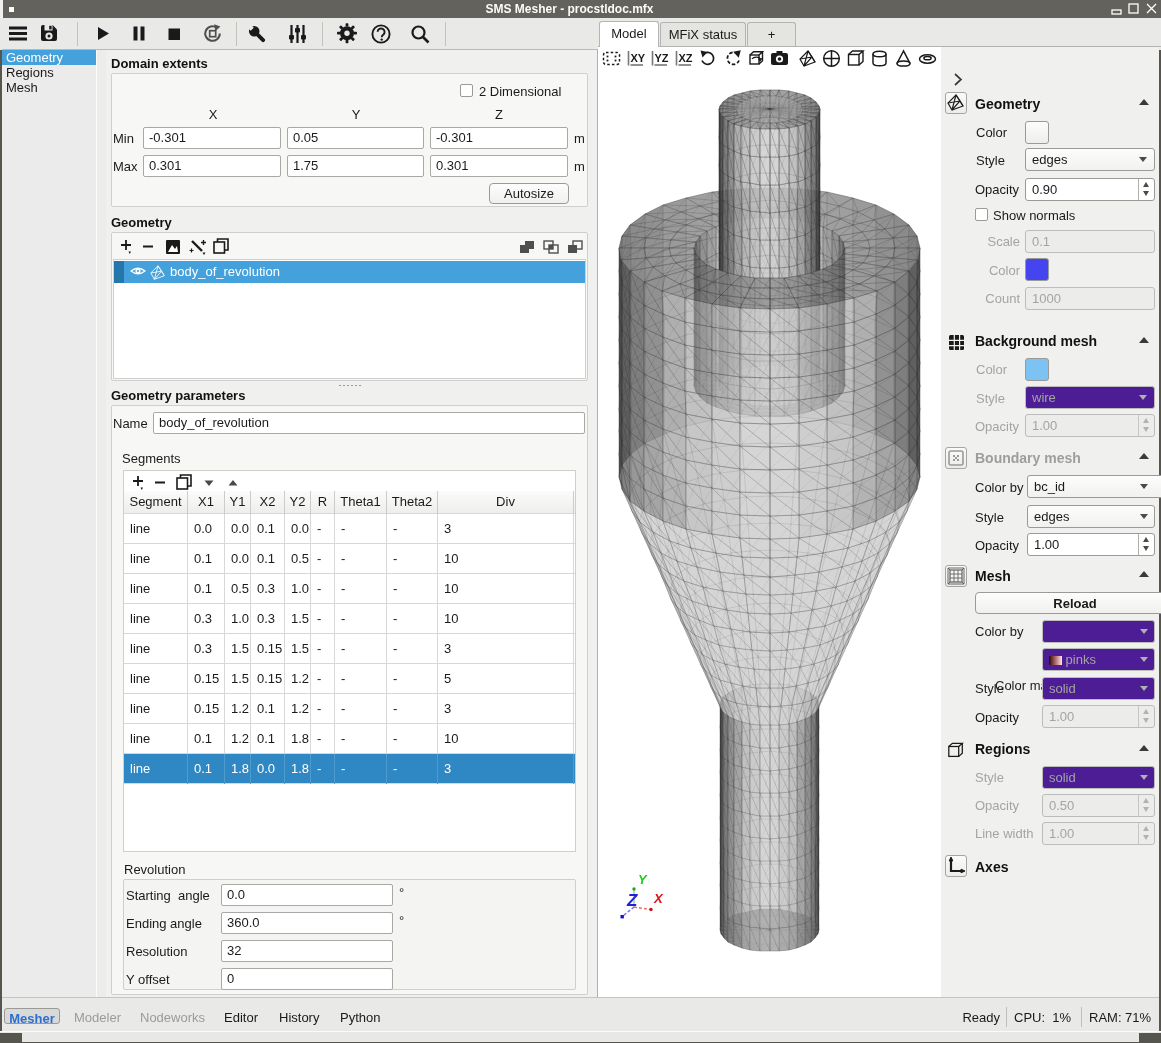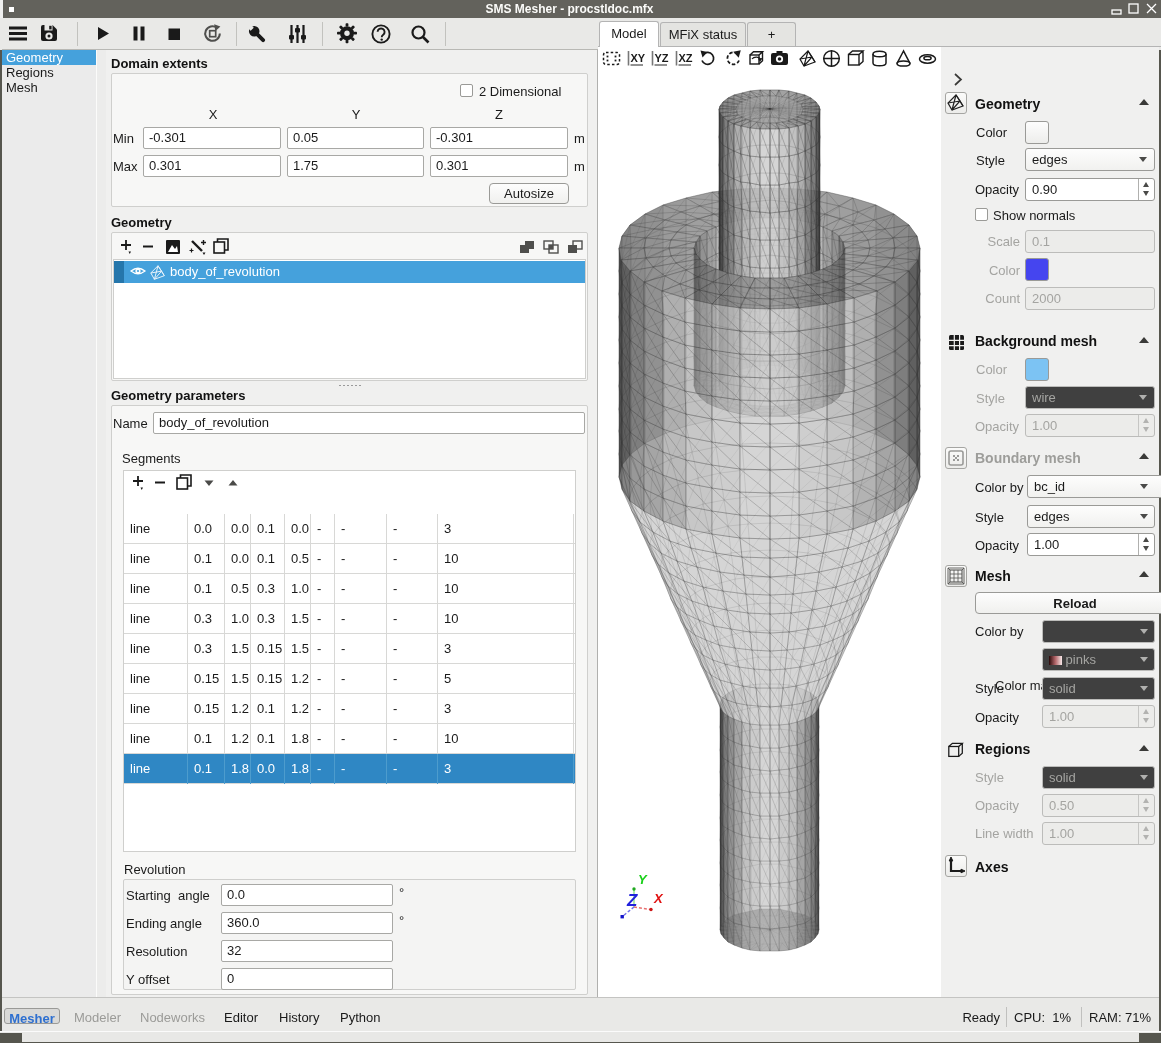--- a/index.html
+++ b/index.html
@@ -38,21 +38,21 @@
 .thead .tcell { text-align:center; padding-left:0; border-right:1px solid #cccccc; }
 .selrow { background:#2f87c4; color:#fff; }
 .selrow .tcell { border-right:1px solid #4d9ccd; }
 #rpanel { left:941px; top:47px; width:218px; height:950px; background:#f0f0ef; }
 .secicon { background:linear-gradient(#fbfbfa,#ececea); border:1px solid #a5a5a2; border-radius:3px; width:22px; height:22px; }
 .shdr { font-size:14px; font-weight:bold; color:#111; }
 .shdr.dis { color:#9d9d9a; }
 .rlbl { font-size:13px; color:#1a1a1a; }
 .rlbl.dis { color:#a4a4a1; }
 .dd { background:linear-gradient(#fdfdfd,#f1f1ef); border:1px solid #9a9a97; border-radius:3px; font-size:13px; padding:3px 6px; height:23px; }
-.dd.dis { background:#404040; color:#a4a4a1; border-color:#bcbcba; }
+.dd.dis { background:#4c1d95; color:#a4a4a1; border-color:#bcbcba; }
 .spin { background:#fff; border:1px solid #9a9a97; border-radius:3px; font-size:13px; padding:3px 6px; height:23px; }
 .spin.dis { background:#ececea; color:#a4a4a1; border-color:#bcbcba; }
 .swatch { border:1px solid #9a9a97; border-radius:3px; width:24px; height:23px; }
 .caret { position:absolute; width:0; height:0; border-left:4px solid transparent; border-right:4px solid transparent; }
 .carup { border-bottom:5px solid #4a4a48; }
 .cardn { border-top:5px solid #4a4a48; }
 .cardn.dis { border-top-color:#b0b0ae; }
 #viewport { left:598px; top:47px; width:343px; height:950px; background:#fff; }
 #statusbar { left:2px; top:997px; width:1157px; height:34px; background:#e9e9e7; border-top:1px solid #c4c4c2; font-size:13px; }
 .sbtn { position:absolute; top:11px; height:16px; line-height:19px; }
@@ -252,20 +252,31 @@
         <path d="M4.5 4 V1 H15 V12 H11.5" fill="none" stroke="#1a1a1a" stroke-width="1.6"></path>
       </svg>
 <svg class="abs" style="left:203px;top:479px;" width="12" height="8">
         <path d="M1.5 1.5 L10.5 1.5 L6 7 Z" fill="#4a4a48"></path>
       </svg>
 <svg class="abs" style="left:227px;top:479px;" width="12" height="8">
         <path d="M1.5 6.5 L10.5 6.5 L6 1 Z" fill="#4a4a48"></path>
       </svg>
 </div>
 <div class="abs" id="segtable">
+<div class="throw thead" style="top:20px;height:23px;">
+<div class="tcell" style="left:0px;width:64px;height:23px;line-height:22px;">Segment</div>
+<div class="tcell" style="left:64px;width:37px;height:23px;line-height:22px;">X1</div>
+<div class="tcell" style="left:101px;width:26px;height:23px;line-height:22px;">Y1</div>
+<div class="tcell" style="left:127px;width:34px;height:23px;line-height:22px;">X2</div>
+<div class="tcell" style="left:161px;width:26px;height:23px;line-height:22px;">Y2</div>
+<div class="tcell" style="left:187px;width:24px;height:23px;line-height:22px;">R</div>
+<div class="tcell" style="left:211px;width:52px;height:23px;line-height:22px;">Theta1</div>
+<div class="tcell" style="left:263px;width:51px;height:23px;line-height:22px;">Theta2</div>
+<div class="tcell" style="left:314px;width:136px;height:23px;line-height:22px;">Div</div>
+</div>
 <div class="throw" style="top:43px;">
 <div class="tcell" style="left:0px;width:64px;">line</div>
 <div class="tcell" style="left:64px;width:37px;">0.0</div>
 <div class="tcell" style="left:101px;width:26px;">0.0</div>
 <div class="tcell" style="left:127px;width:34px;">0.1</div>
 <div class="tcell" style="left:161px;width:26px;">0.0</div>
 <div class="tcell" style="left:187px;width:24px;">-</div>
 <div class="tcell" style="left:211px;width:52px;">-</div>
 <div class="tcell" style="left:263px;width:51px;">-</div>
 <div class="tcell" style="left:314px;width:136px;">3</div>
@@ -1257,21 +1268,21 @@
       <div class="abs caret" style="left:4px;top:3px;border-left-width:3.5px;border-right-width:3.5px;border-bottom:5px solid #4a4a48;"></div>
       <div class="abs caret" style="left:4px;top:12px;border-left-width:3.5px;border-right-width:3.5px;border-top:5px solid #4a4a48;"></div>
     </div>
 <div class="abs cb" style="left:975px;top:208px;"></div>
 <div class="abs rlbl" style="left:993px;top:208px;">Show normals</div>
 <div class="abs rlbl dis" style="left:940px;top:234px;width:80px;text-align:right;">Scale</div>
 <div class="abs spin dis" style="left:1025px;top:230px;width:130px;">0.1</div>
 <div class="abs rlbl dis" style="left:940px;top:263px;width:80px;text-align:right;">Color</div>
 <div class="abs swatch" style="left:1025px;top:258px;background:#4545ef;"></div>
 <div class="abs rlbl dis" style="left:940px;top:291px;width:80px;text-align:right;">Count</div>
-<div class="abs spin dis" style="left:1025px;top:287px;width:130px;">2000</div>
+<div class="abs spin dis" style="left:1025px;top:287px;width:130px;">1000</div>
 <svg class="abs" style="left:948px;top:334px;" width="17" height="17">
       <rect x="1" y="1" width="15" height="15" rx="1.5" fill="#1a1a1a"></rect>
       <g stroke="#f0f0ef" stroke-width="1.2">
         <path d="M6.3 1v15M11.6 1v15M1 6.3h15M1 11.6h15"></path>
       </g>
     </svg>
 <div class="abs shdr" style="left:975px;top:333px;">Background mesh</div>
 <div class="abs caret carup" style="left:1139px;top:337px;border-left-width:5px;border-right-width:5px;border-bottom-width:6px;border-bottom-color:#3a3a38;"></div>
 <div class="abs rlbl dis" style="left:976px;top:362px;">Color</div>
 <div class="abs swatch" style="left:1025px;top:358px;background:#7cc3f3;"></div>

